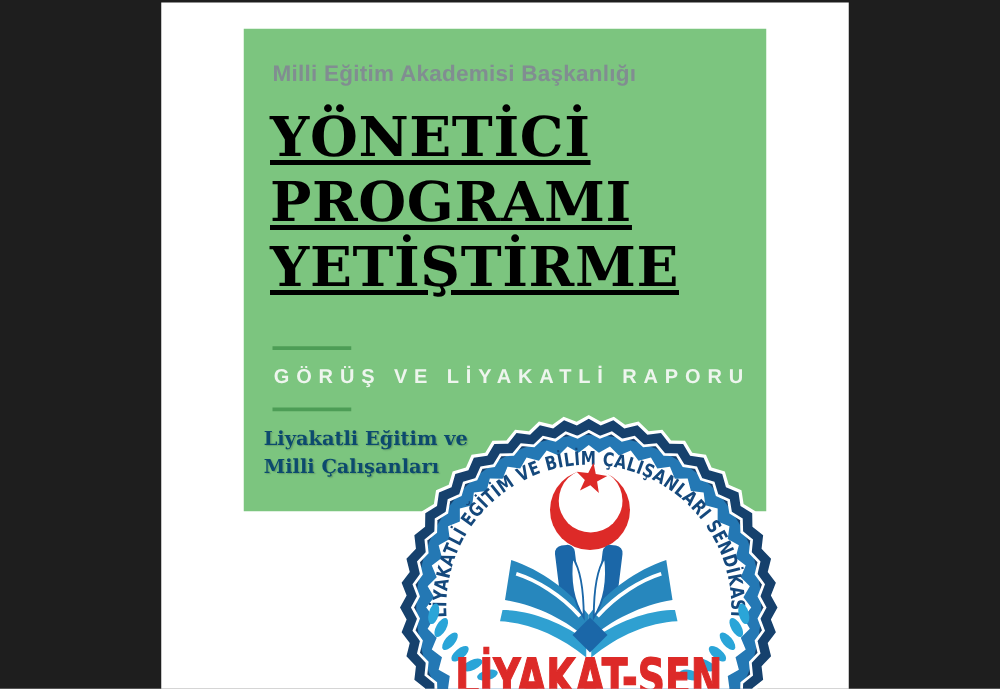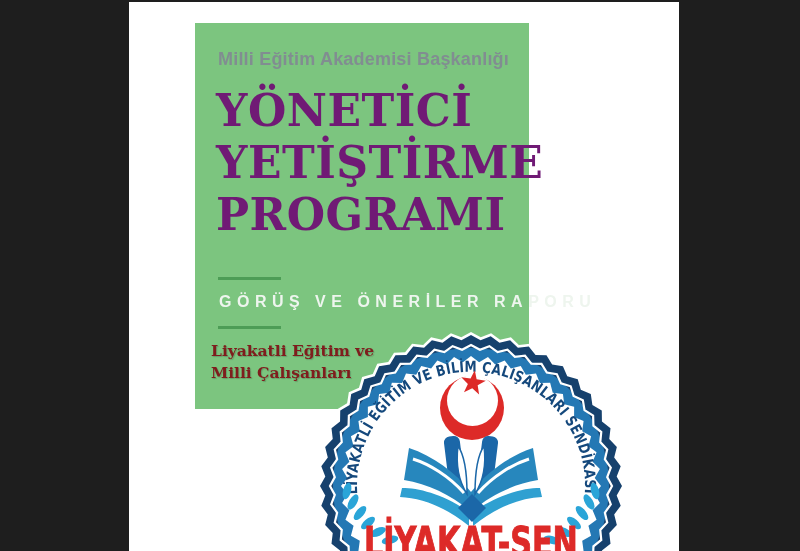--- a/index.html
+++ b/index.html
@@ -7,21 +7,21 @@
     width:800px;height:551px;overflow:hidden;position:relative;
     font-family:"Liberation Sans","DejaVu Sans",sans-serif;
     background:#1e1e1e;
   }
   #stage{position:absolute;inset:0;}
   #paper{
     position:absolute;left:129px;top:2px;width:550px;height:549px;
     background:#ffffff;overflow:hidden;
   }
   #green-panel{
-    position:absolute;left:66px;top:21px;width:334px;height:386px;
+    position:absolute;left:66px;top:21px;width:418px;height:386px;
   }
   .abs{position:absolute;}
   #subtitle{
     left:23px;top:26px;
     font-size:18px;font-weight:bold;letter-spacing:.2px;
     font-family:"Liberation Sans","DejaVu Sans",sans-serif;
   }
   #title{
     left:21px;top:62px;
     font-family:"DejaVu Serif","Liberation Serif",serif;
@@ -48,33 +48,33 @@
 </head>
 <body style="background: rgb(30, 30, 30);">
 
 <div id="stage">
   <div id="paper" style="background: rgb(255, 255, 255);">
 
     <div id="green-panel" class="abs" style="background: rgb(124, 197, 127);">
 
       <div id="subtitle" class="abs" style="color: rgb(129, 141, 145);">Milli Eğitim Akademisi Başkanlığı</div>
 
-      <div id="title" class="abs" style="color: #701a75;">
+      <div id="title" class="abs" style="color: #000000; text-decoration: underline;">
         <div>YÖNETİCİ</div>
+        <div>PROGRAMI</div>
         <div>YETİŞTİRME</div>
-        <div>PROGRAMI</div>
       </div>
 
       <div id="accent-line-top" class="abs accent-line" style="background: rgb(77, 157, 86);"></div>
 
-      <div id="tagline" class="abs" style="color: rgb(238, 245, 238);">GÖRÜŞ VE ÖNERİLER RAPORU</div>
+      <div id="tagline" class="abs" style="color: rgb(238, 245, 238);">GÖRÜŞ VE LİYAKATLİ RAPORU</div>
 
       <div id="accent-line-bottom" class="abs accent-line" style="background: rgb(77, 157, 86);"></div>
 
-      <div id="org-block" class="abs" style="color: #7f1d1d;">
+      <div id="org-block" class="abs" style="color: #0c4a6e;">
         <div>Liyakatli Eğitim ve</div>
         <div>Milli Çalışanları</div>
       </div>
     </div>
 
     <svg id="logo-svg" viewBox="-160 -160 320 320" xmlns="http://www.w3.org/2000/svg">
       <defs>
         <path id="ring-arc" d="M -113.7 8.0 A 114 114 0 1 1 113.7 8.0" fill="none"></path>
       </defs>
 

